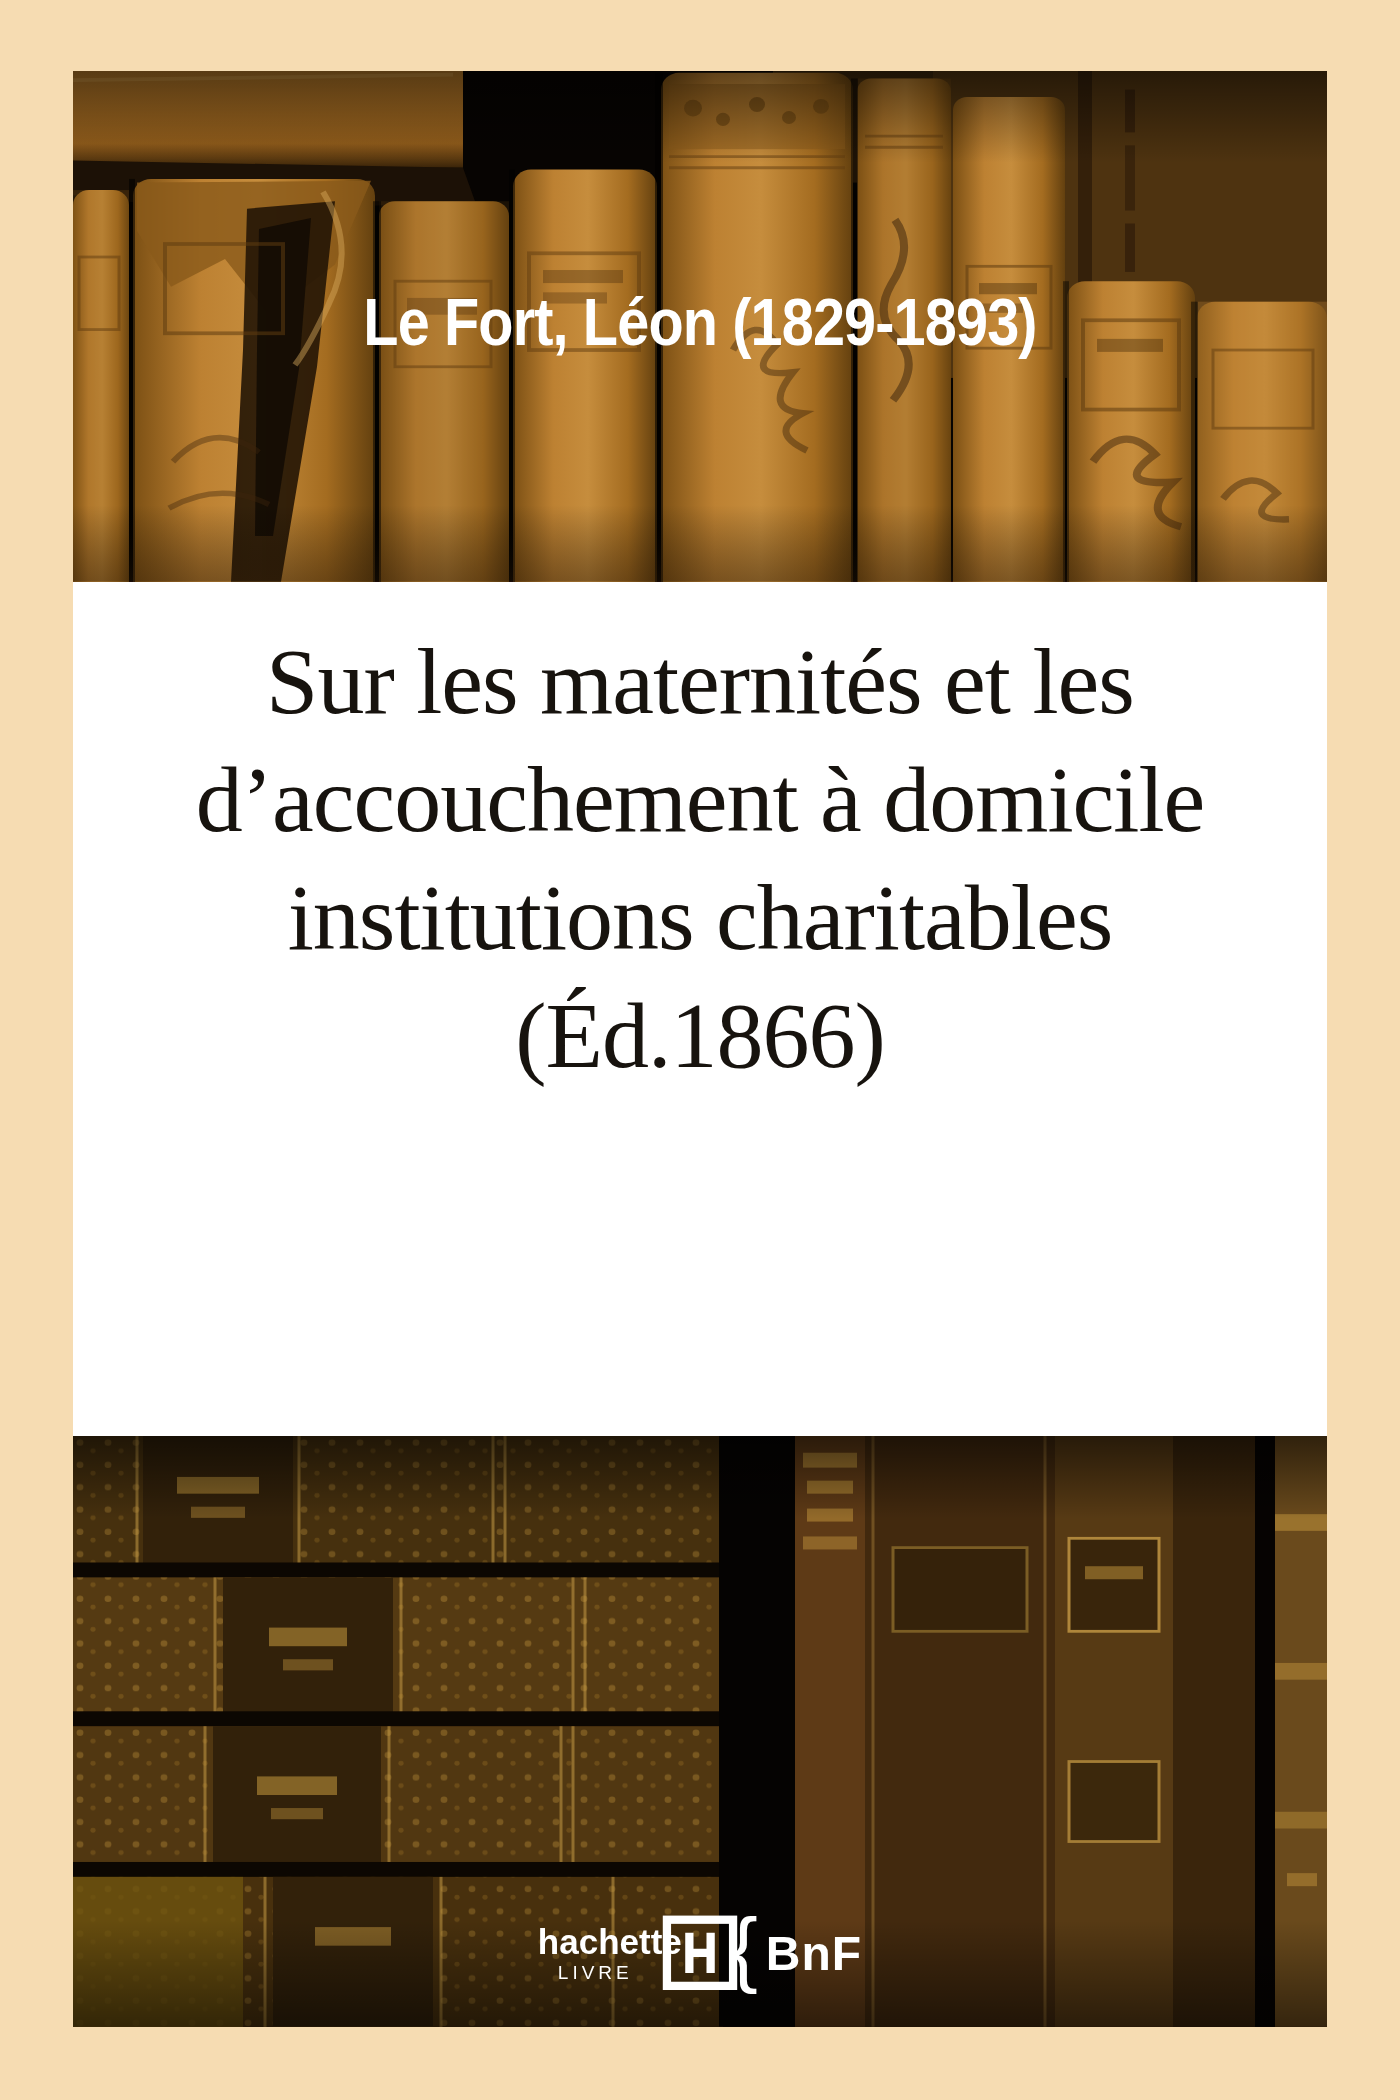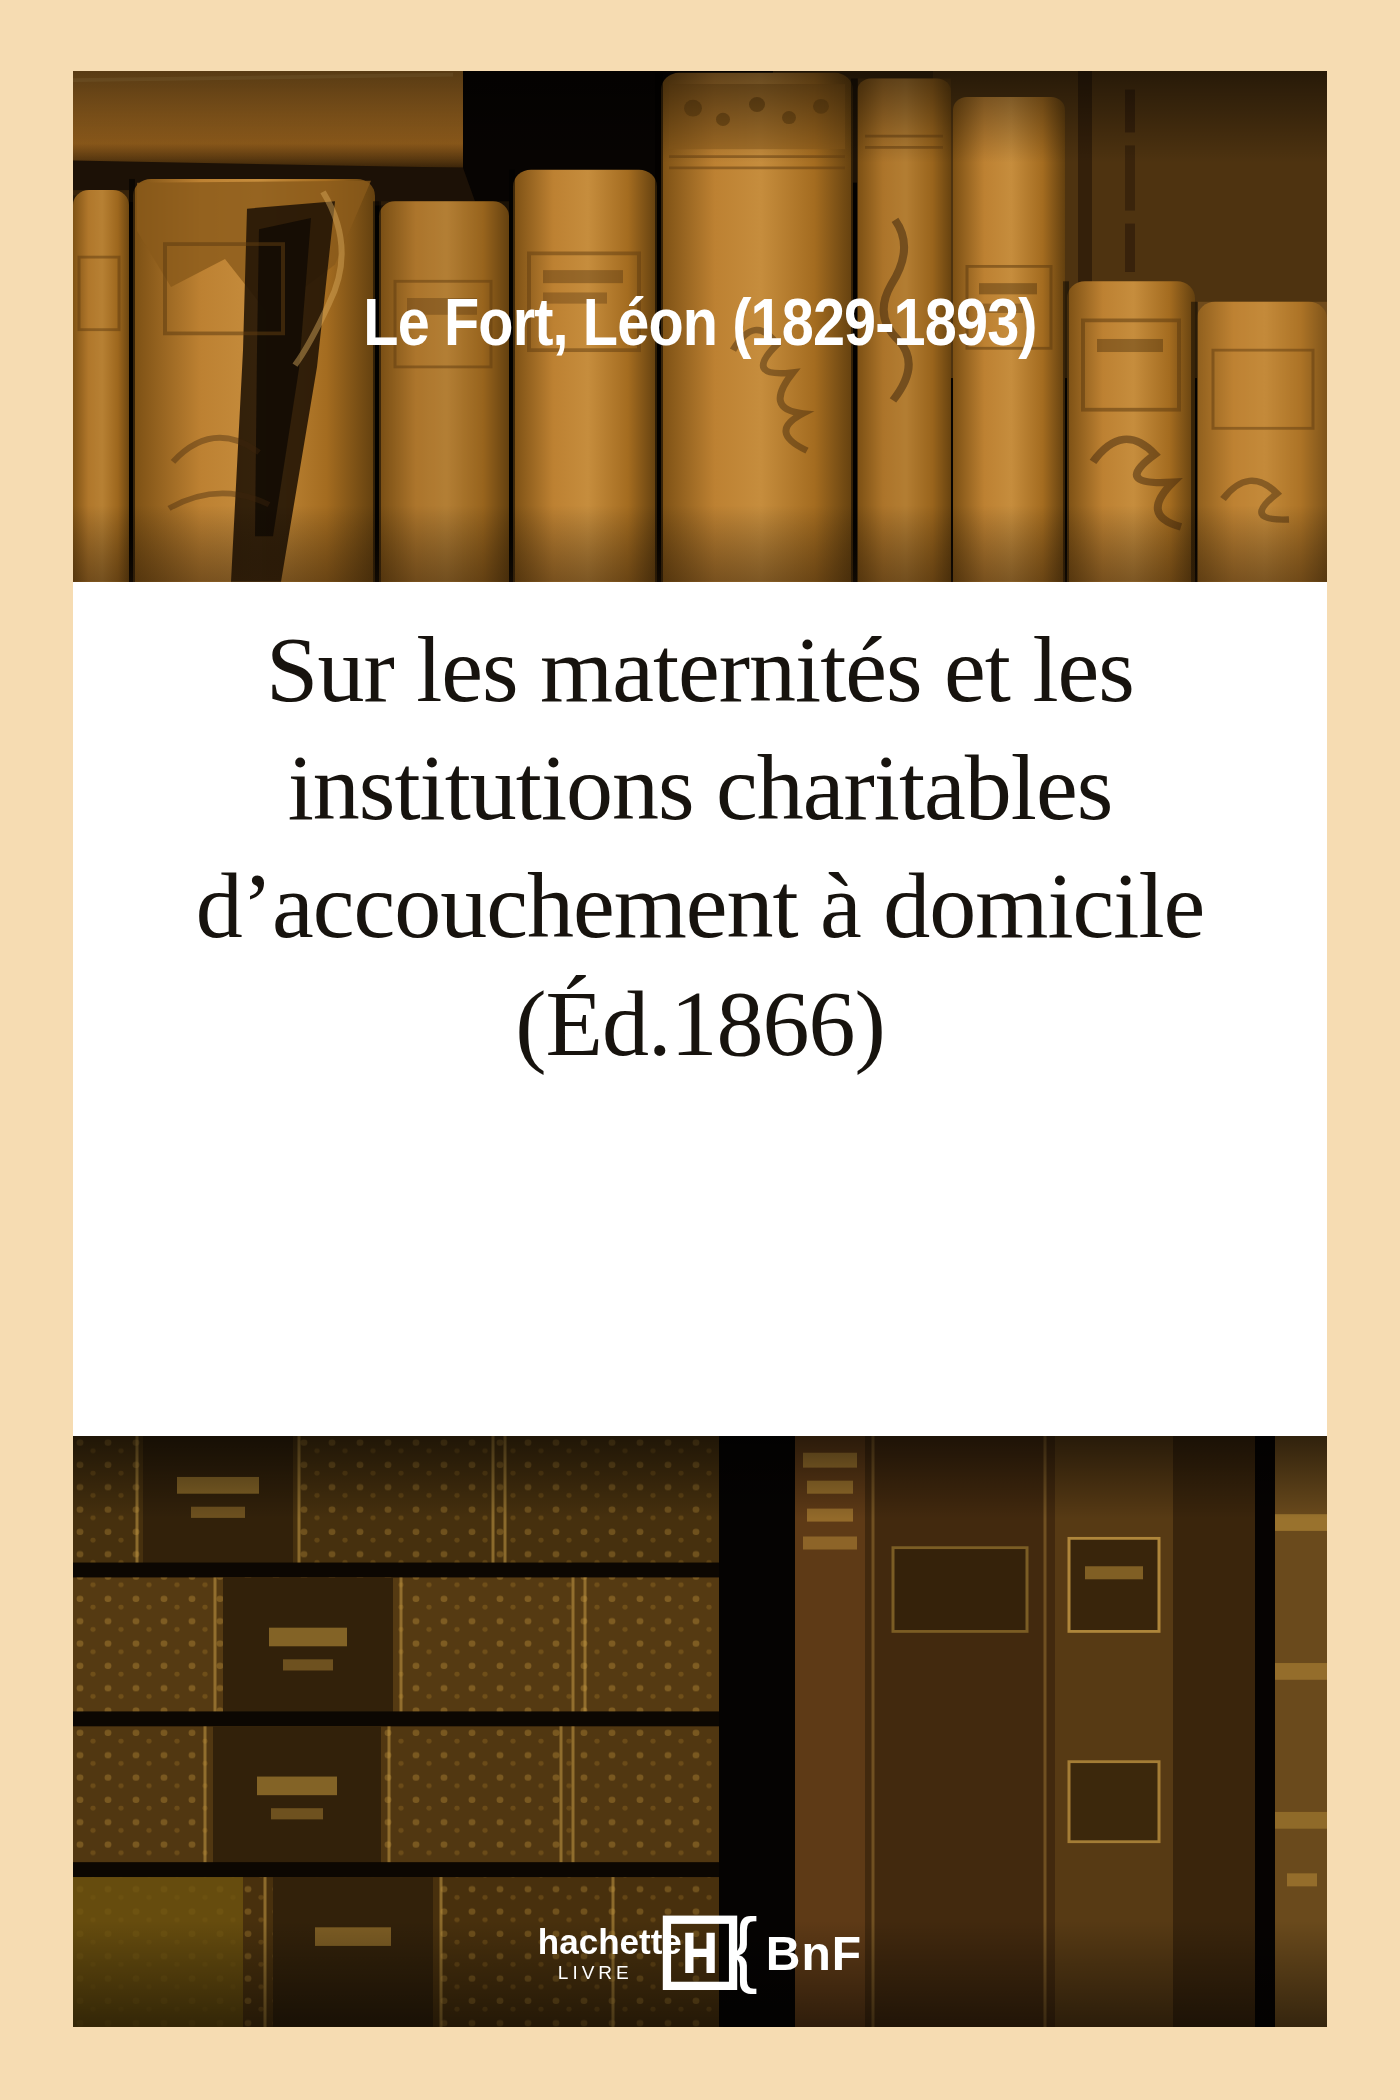--- a/index.html
+++ b/index.html
@@ -6,21 +6,21 @@
   body{width:1400px;height:2100px;background:#f6dcb2;font-family:"Liberation Sans",sans-serif;}
   #page{position:relative;width:1400px;height:2100px;background:#f6dcb2;overflow:hidden;}
   .cover{position:absolute;left:73px;top:71px;width:1254px;height:1956px;display:flex;flex-direction:column;}
   .photo{position:relative;overflow:hidden;background:#7f1d1d;}
   .photo-top{height:549px;}
   .photo-bottom{height:635px;background:#140c04;}
   .photo svg{position:absolute;left:0;top:0;width:100%;height:100%;display:block;}
   .author{position:absolute;left:0;top:212px;width:100%;text-align:center;color:#ffffff;
           font-weight:700;font-size:67px;letter-spacing:-1px;white-space:nowrap;
           transform:scaleX(0.86);transform-origin:50% 50%;}
-  .band-white{height:916px;background:#ffffff;box-sizing:border-box;padding-top:28px;}
+  .band-white{height:916px;background:#ffffff;box-sizing:border-box;padding-top:40px;}
   .title-block{margin:0 34px;font-family:"Liberation Serif",serif;color:#17130e;
                font-size:94px;line-height:118px;text-align:center;letter-spacing:-1px;}
   .title-block .edition{text-align:center;}
   .logos{position:absolute;left:0;right:0;bottom:36px;display:flex;justify-content:center;
          align-items:center;gap:48px;color:#ffffff;}
   .hachette{display:flex;align-items:center;gap:15px;}
   .hachette-mark{width:64px;height:64px;}
   .hachette-text{display:flex;flex-direction:column;align-items:flex-start;line-height:1;}
   .hachette-name{font-size:35px;font-weight:700;letter-spacing:0;}
   .hachette-sub{font-size:19px;font-weight:400;letter-spacing:4px;margin-top:4px;margin-left:20px;}
@@ -133,22 +133,22 @@
         <rect x="1118" y="248" width="7" height="320" fill="#000" opacity="0.45"></rect>
         <rect x="0" y="0" width="1254" height="549" fill="url(#vigTop)"></rect>
       </svg>
 
       <div class="author">Le Fort, Léon (1829-1893)</div>
     </div>
 
     <div class="band-white">
       <div class="title-block">
         <div>Sur les maternités et les</div>
+        <div>d’accouchement à domicile</div>
         <div>institutions charitables</div>
-        <div>d’accouchement à domicile</div>
         <div class="edition">(Éd.1866)</div>
       </div>
     </div>
 
     <div class="photo photo-bottom">
       <svg viewBox="0 0 1254 635" preserveAspectRatio="none" aria-hidden="true">
         <defs>
           <pattern id="fleur" width="28" height="24" patternUnits="userSpaceOnUse">
             <circle cx="7" cy="7" r="3.4" fill="#c79a3e" opacity="0.45"></circle>
             <circle cx="20" cy="16" r="2.6" fill="#a87a28" opacity="0.4"></circle>

